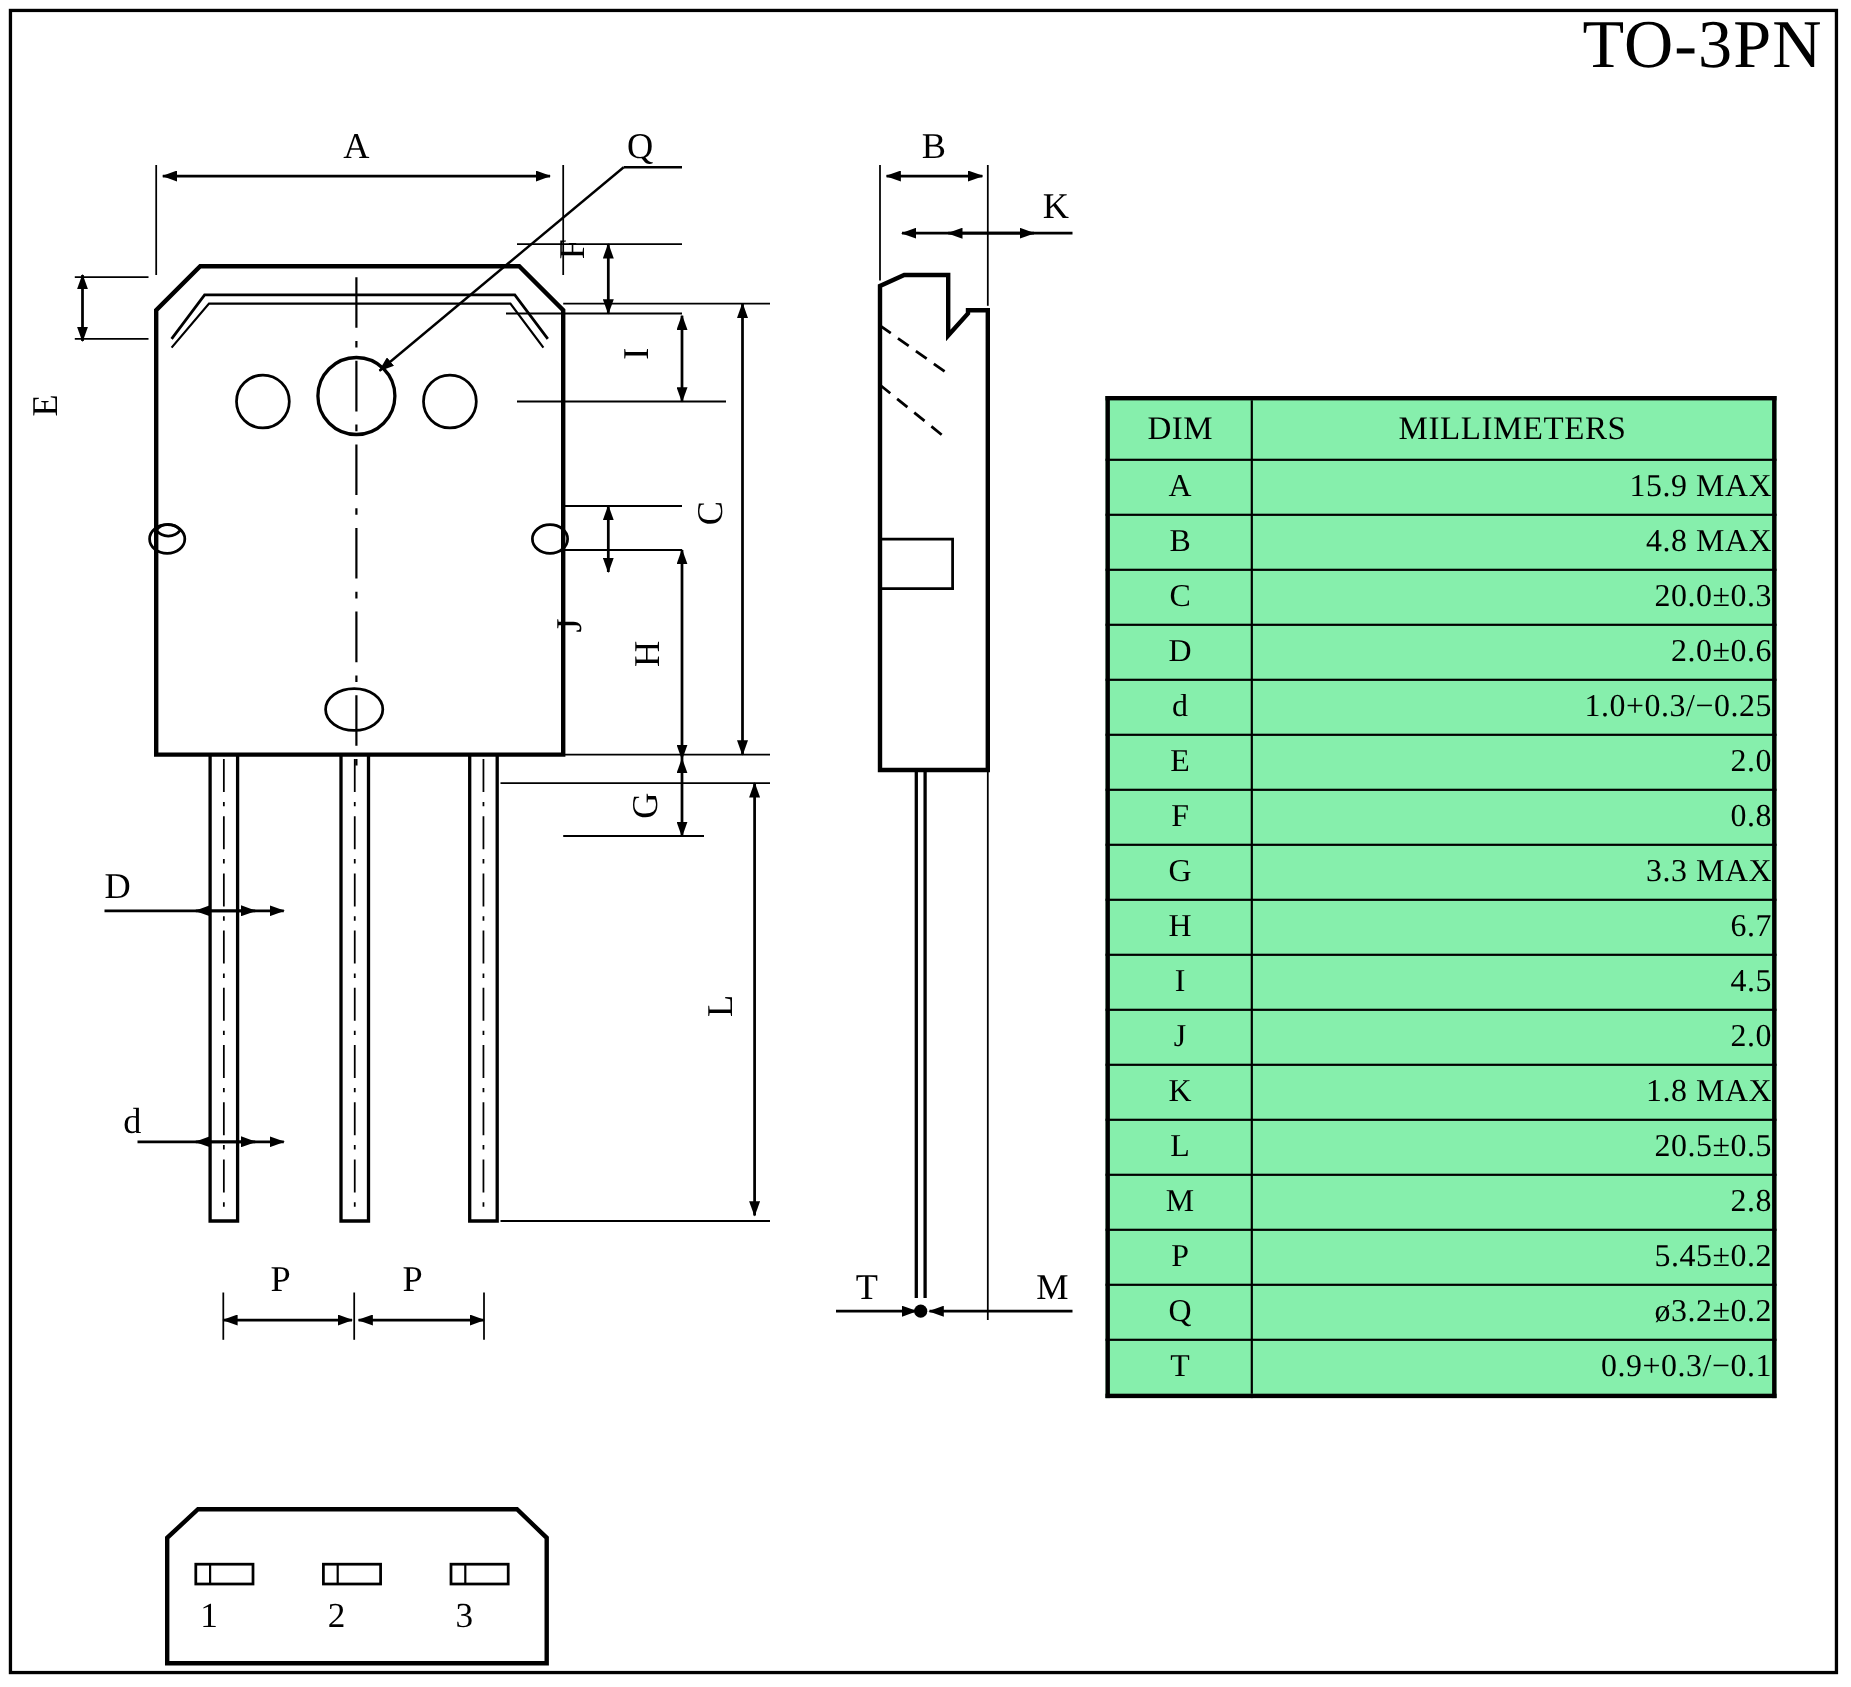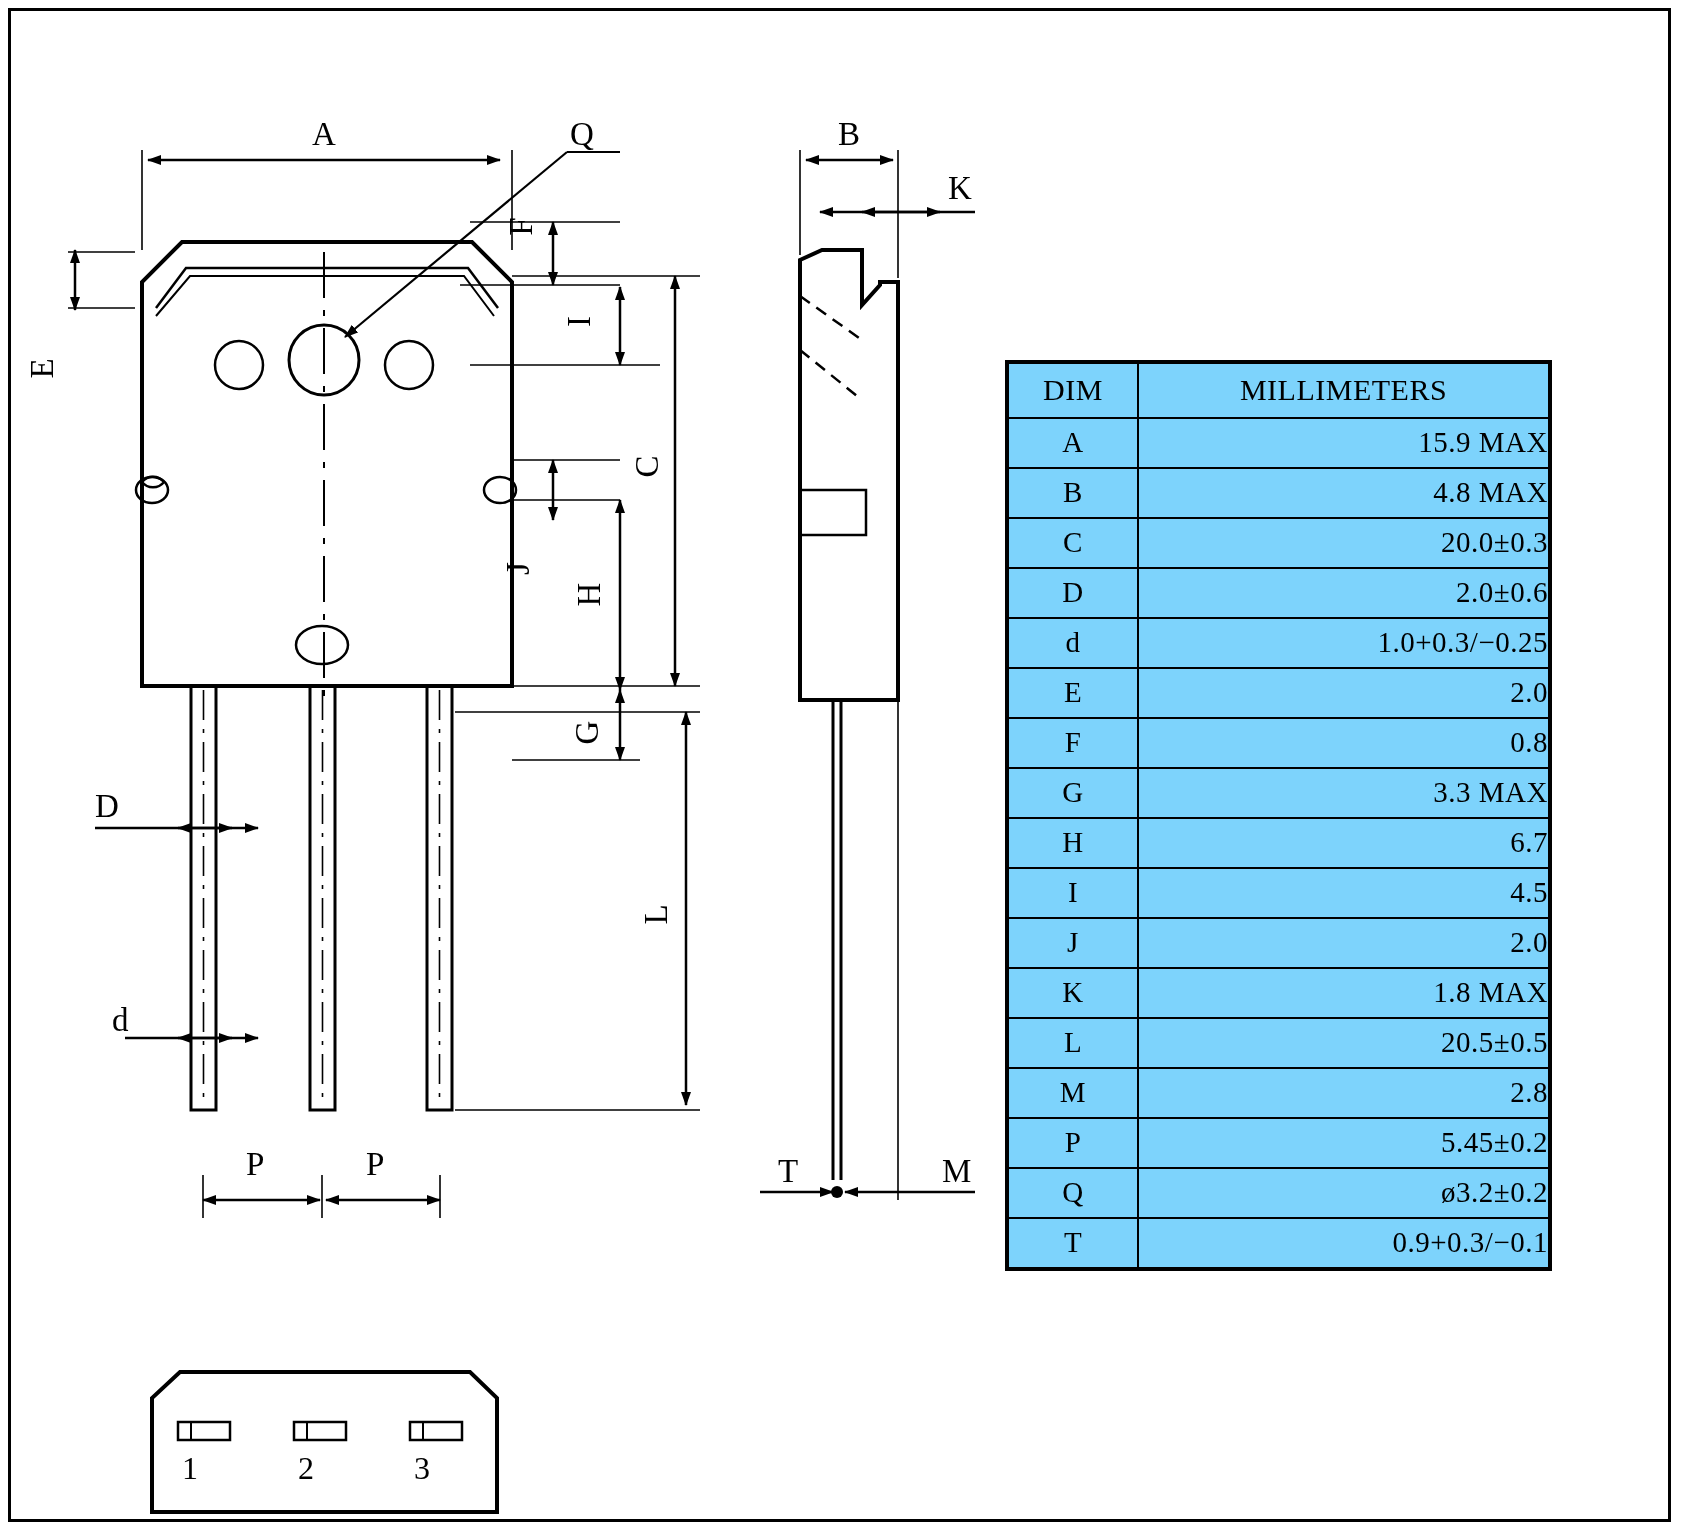--- a/index.html
+++ b/index.html
@@ -40,24 +40,24 @@
     left: 0;
     top: 0;
     width: 1683px;
     height: 1534px;
   }
   
   #dimtable {
     position: absolute;
     left: 1005px;
     top: 360px;
-    width: 547px;
+    width: 610px;
     border-collapse: collapse;
     border: 4px solid #000;
-    background: #7dd3fc;
+    background: #86efac;
   }
   #dimtable td, #dimtable th {
     border: 2px solid #000;
     text-align: center;
     font-size: 29px;
     font-family: "Liberation Serif", serif;
     color: #000;
     padding: 7px 0 8px 0;
     font-weight: bold;
     letter-spacing: 0.5px;
@@ -93,20 +93,21 @@
     color: #000;
   }
 </style>
 </head>
 <body>
 
 <div id="page">
 
   <div id="frame"></div>
 
+  <div class="title">TO-3PN</div>
 
   <svg class="art" viewBox="0 0 1683 1534" xmlns="http://www.w3.org/2000/svg">
     <defs>
       <marker id="ah" markerWidth="14" markerHeight="10" refX="13" refY="5" orient="auto" markerUnits="userSpaceOnUse">
         <path d="M0,0 L14,5 L0,10 z" fill="#000"></path>
       </marker>
       <marker id="ahs" markerWidth="14" markerHeight="10" refX="1" refY="5" orient="auto" markerUnits="userSpaceOnUse">
         <path d="M14,0 L0,5 L14,10 z" fill="#000"></path>
       </marker>
     </defs>

